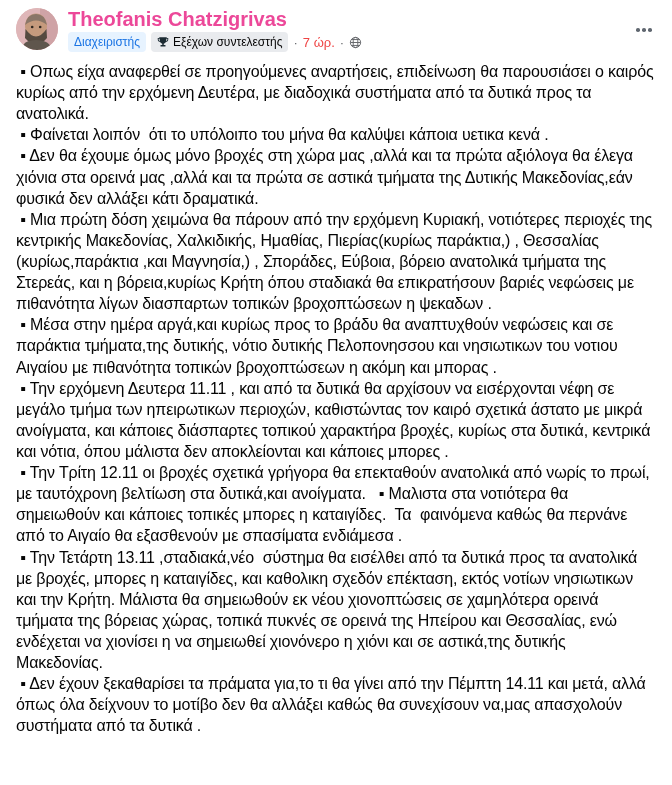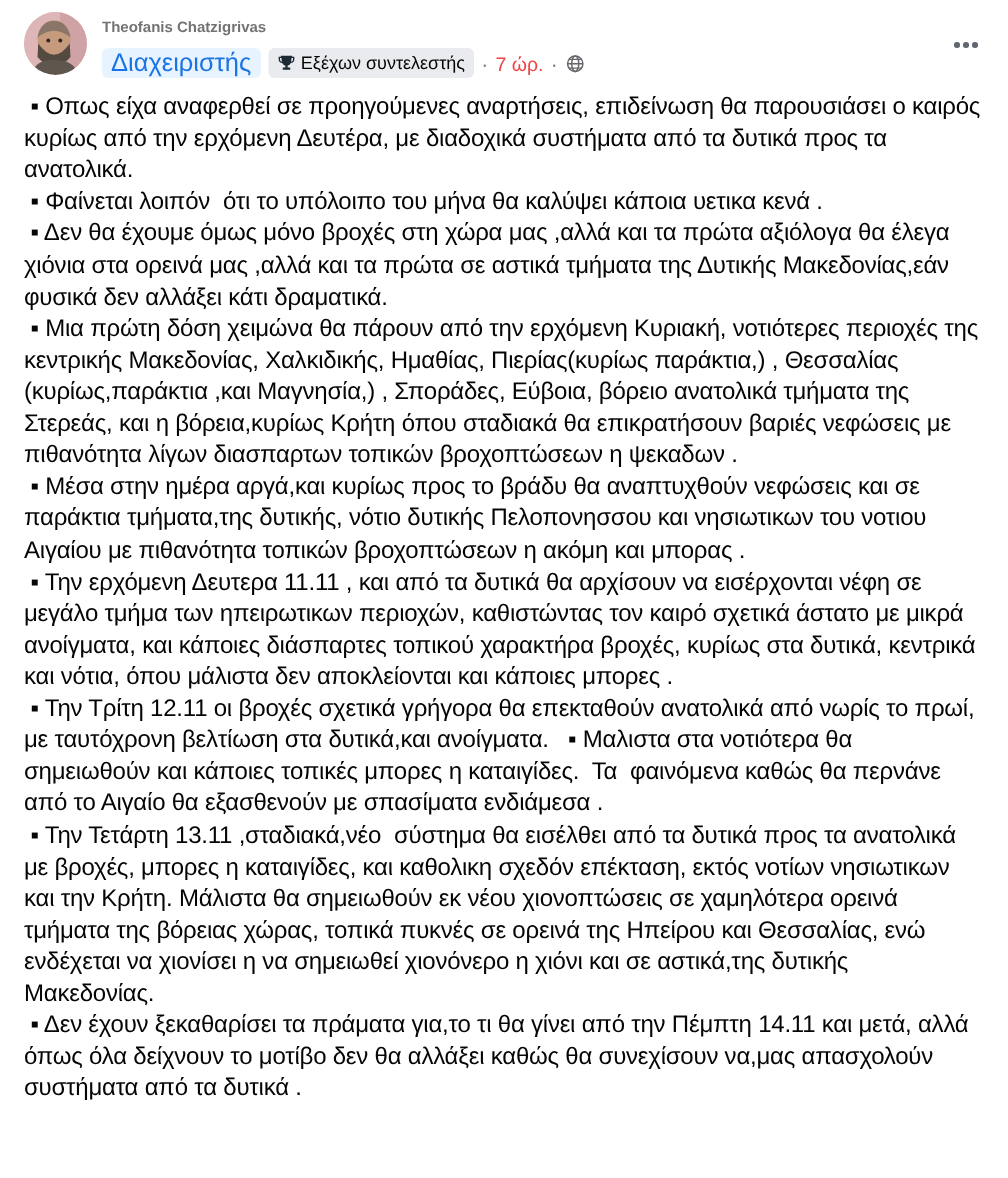--- a/index.html
+++ b/index.html
@@ -32,38 +32,38 @@
     background: #dfb6b8;
   }
   .header-info {
     margin-left: 10px;
     flex: 1;
     min-width: 0;
     padding-top: 1px;
   }
   .author {
     font-weight: bold;
-    font-size: 10px;
+    font-size: 20px;
     line-height: 20px;
-    color: #737373;
+    color: #ec4899;
     cursor: pointer;
   }
   .meta-row {
     display: flex;
     align-items: center;
     gap: 5px;
     margin-top: 3px;
     font-size: 13px;
     color: #65676b;
     white-space: nowrap;
   }
   .badge-admin {
     background: #e7f3ff;
     color: #1b74e4;
-    font-size: 17px;
+    font-size: 12px;
     line-height: 16px;
     padding: 2px 6px;
     border-radius: 4px;
   }
   .badge-contrib {
     background: #e9ebee;
     color: #050505;
     font-size: 12px;
     line-height: 16px;
     padding: 2px 6px;

